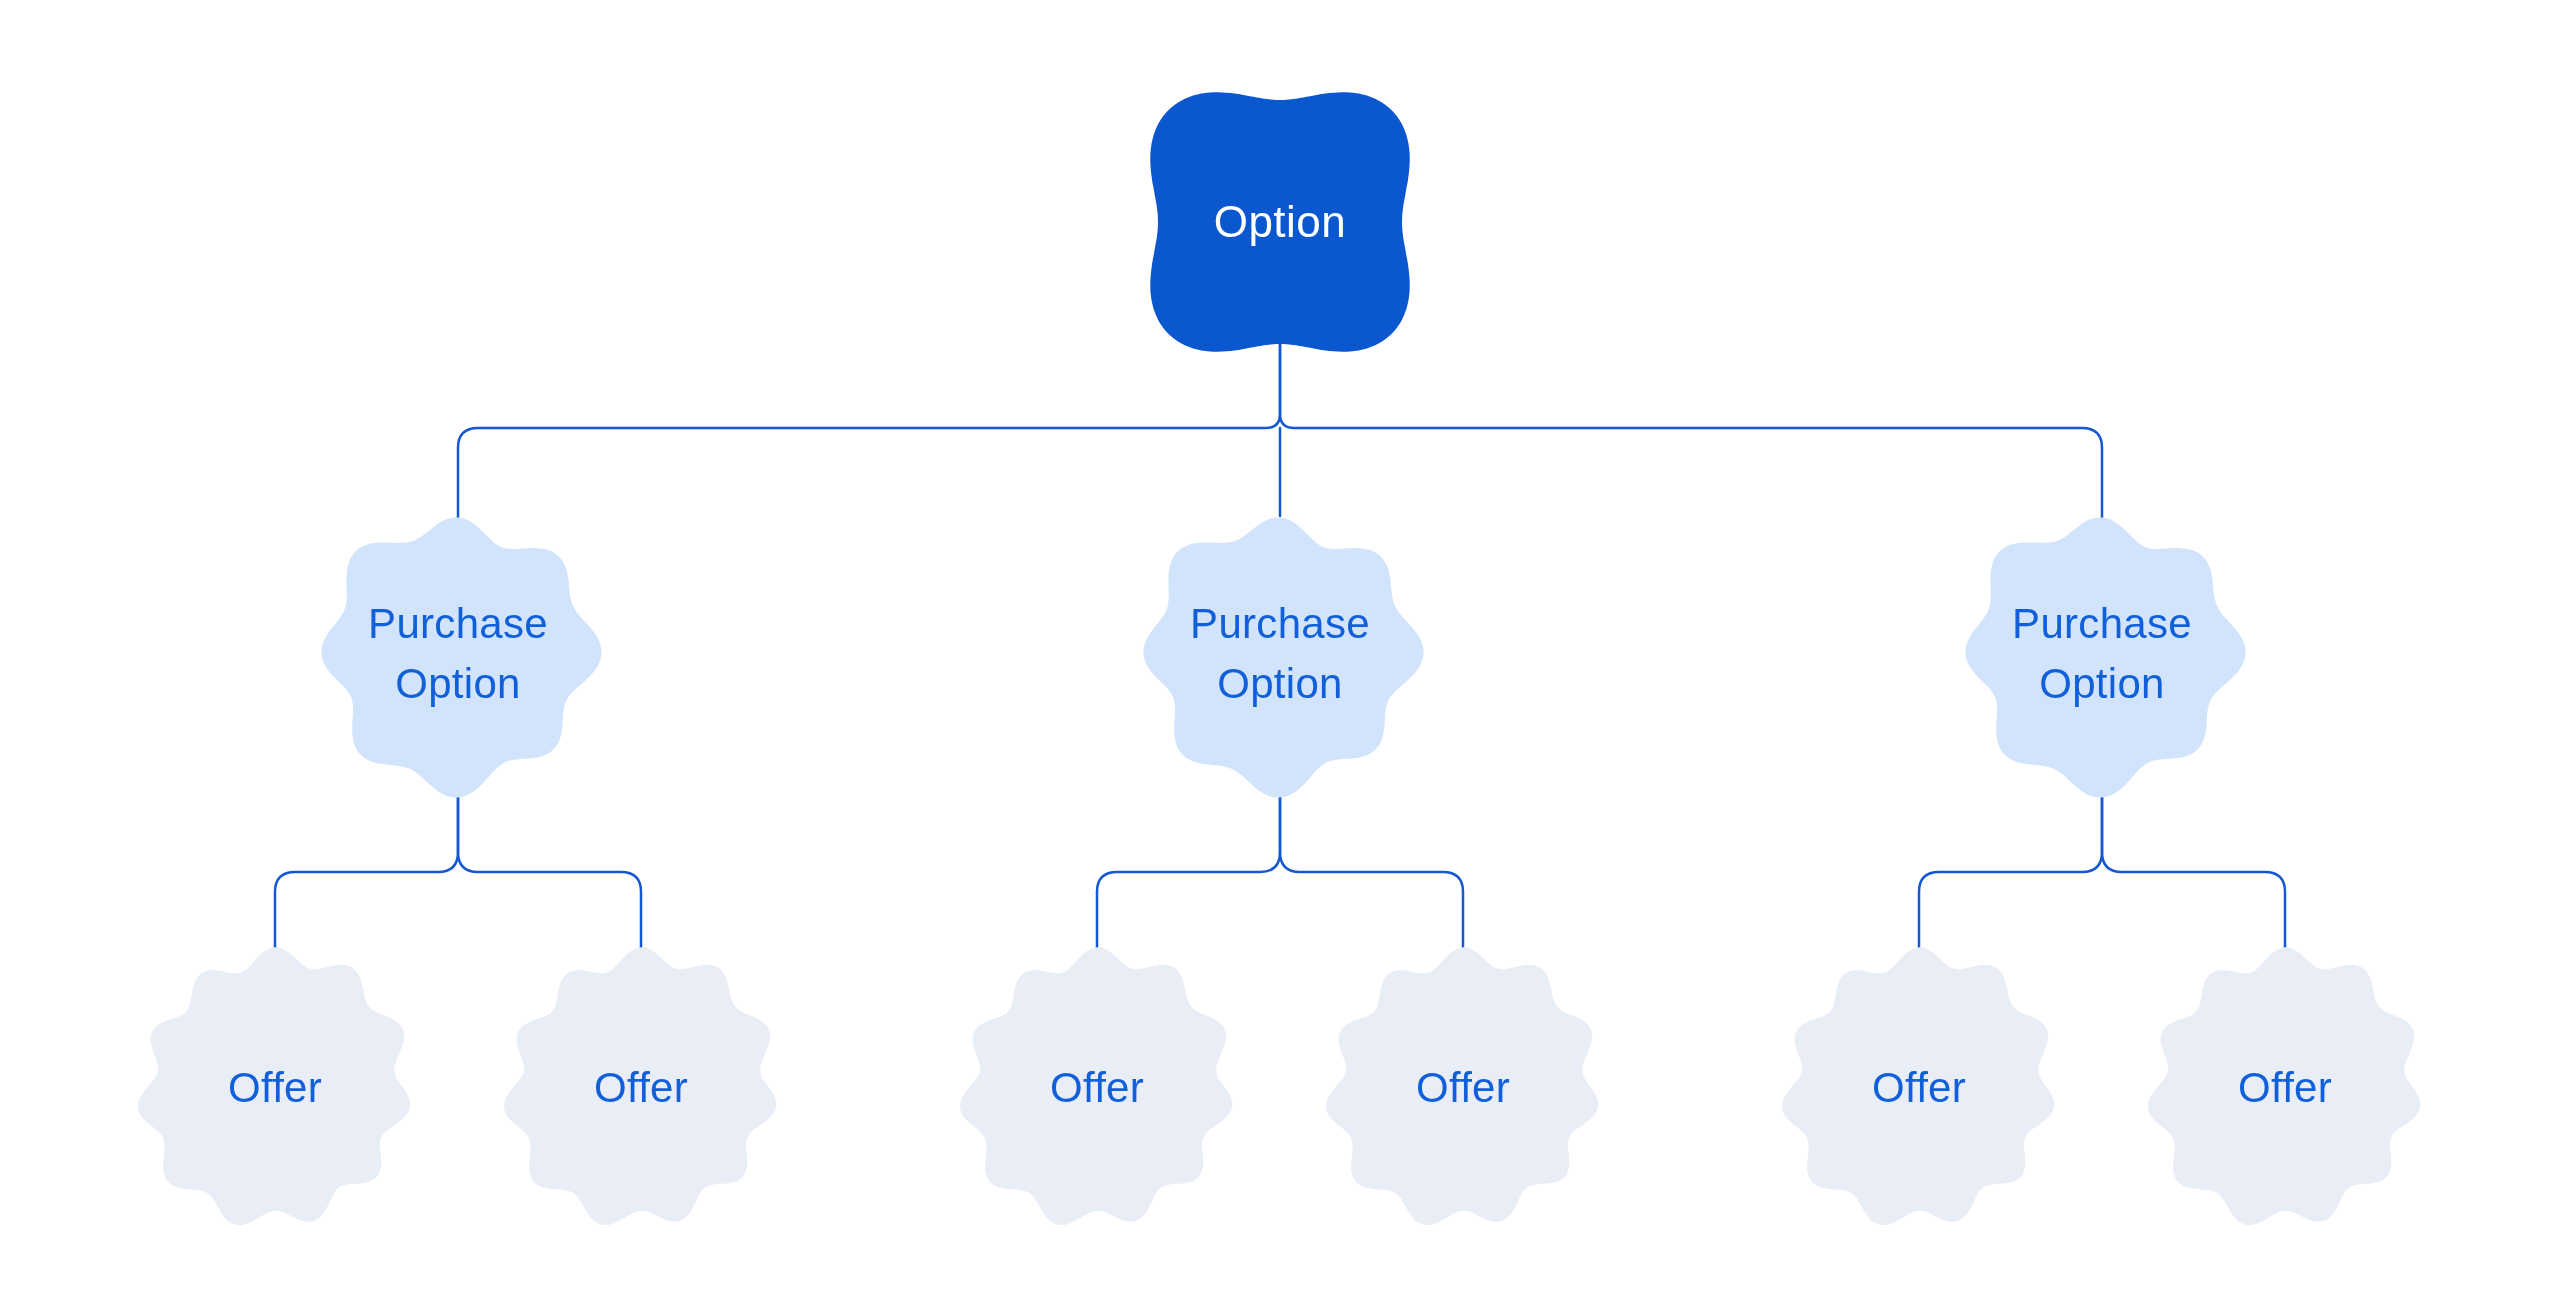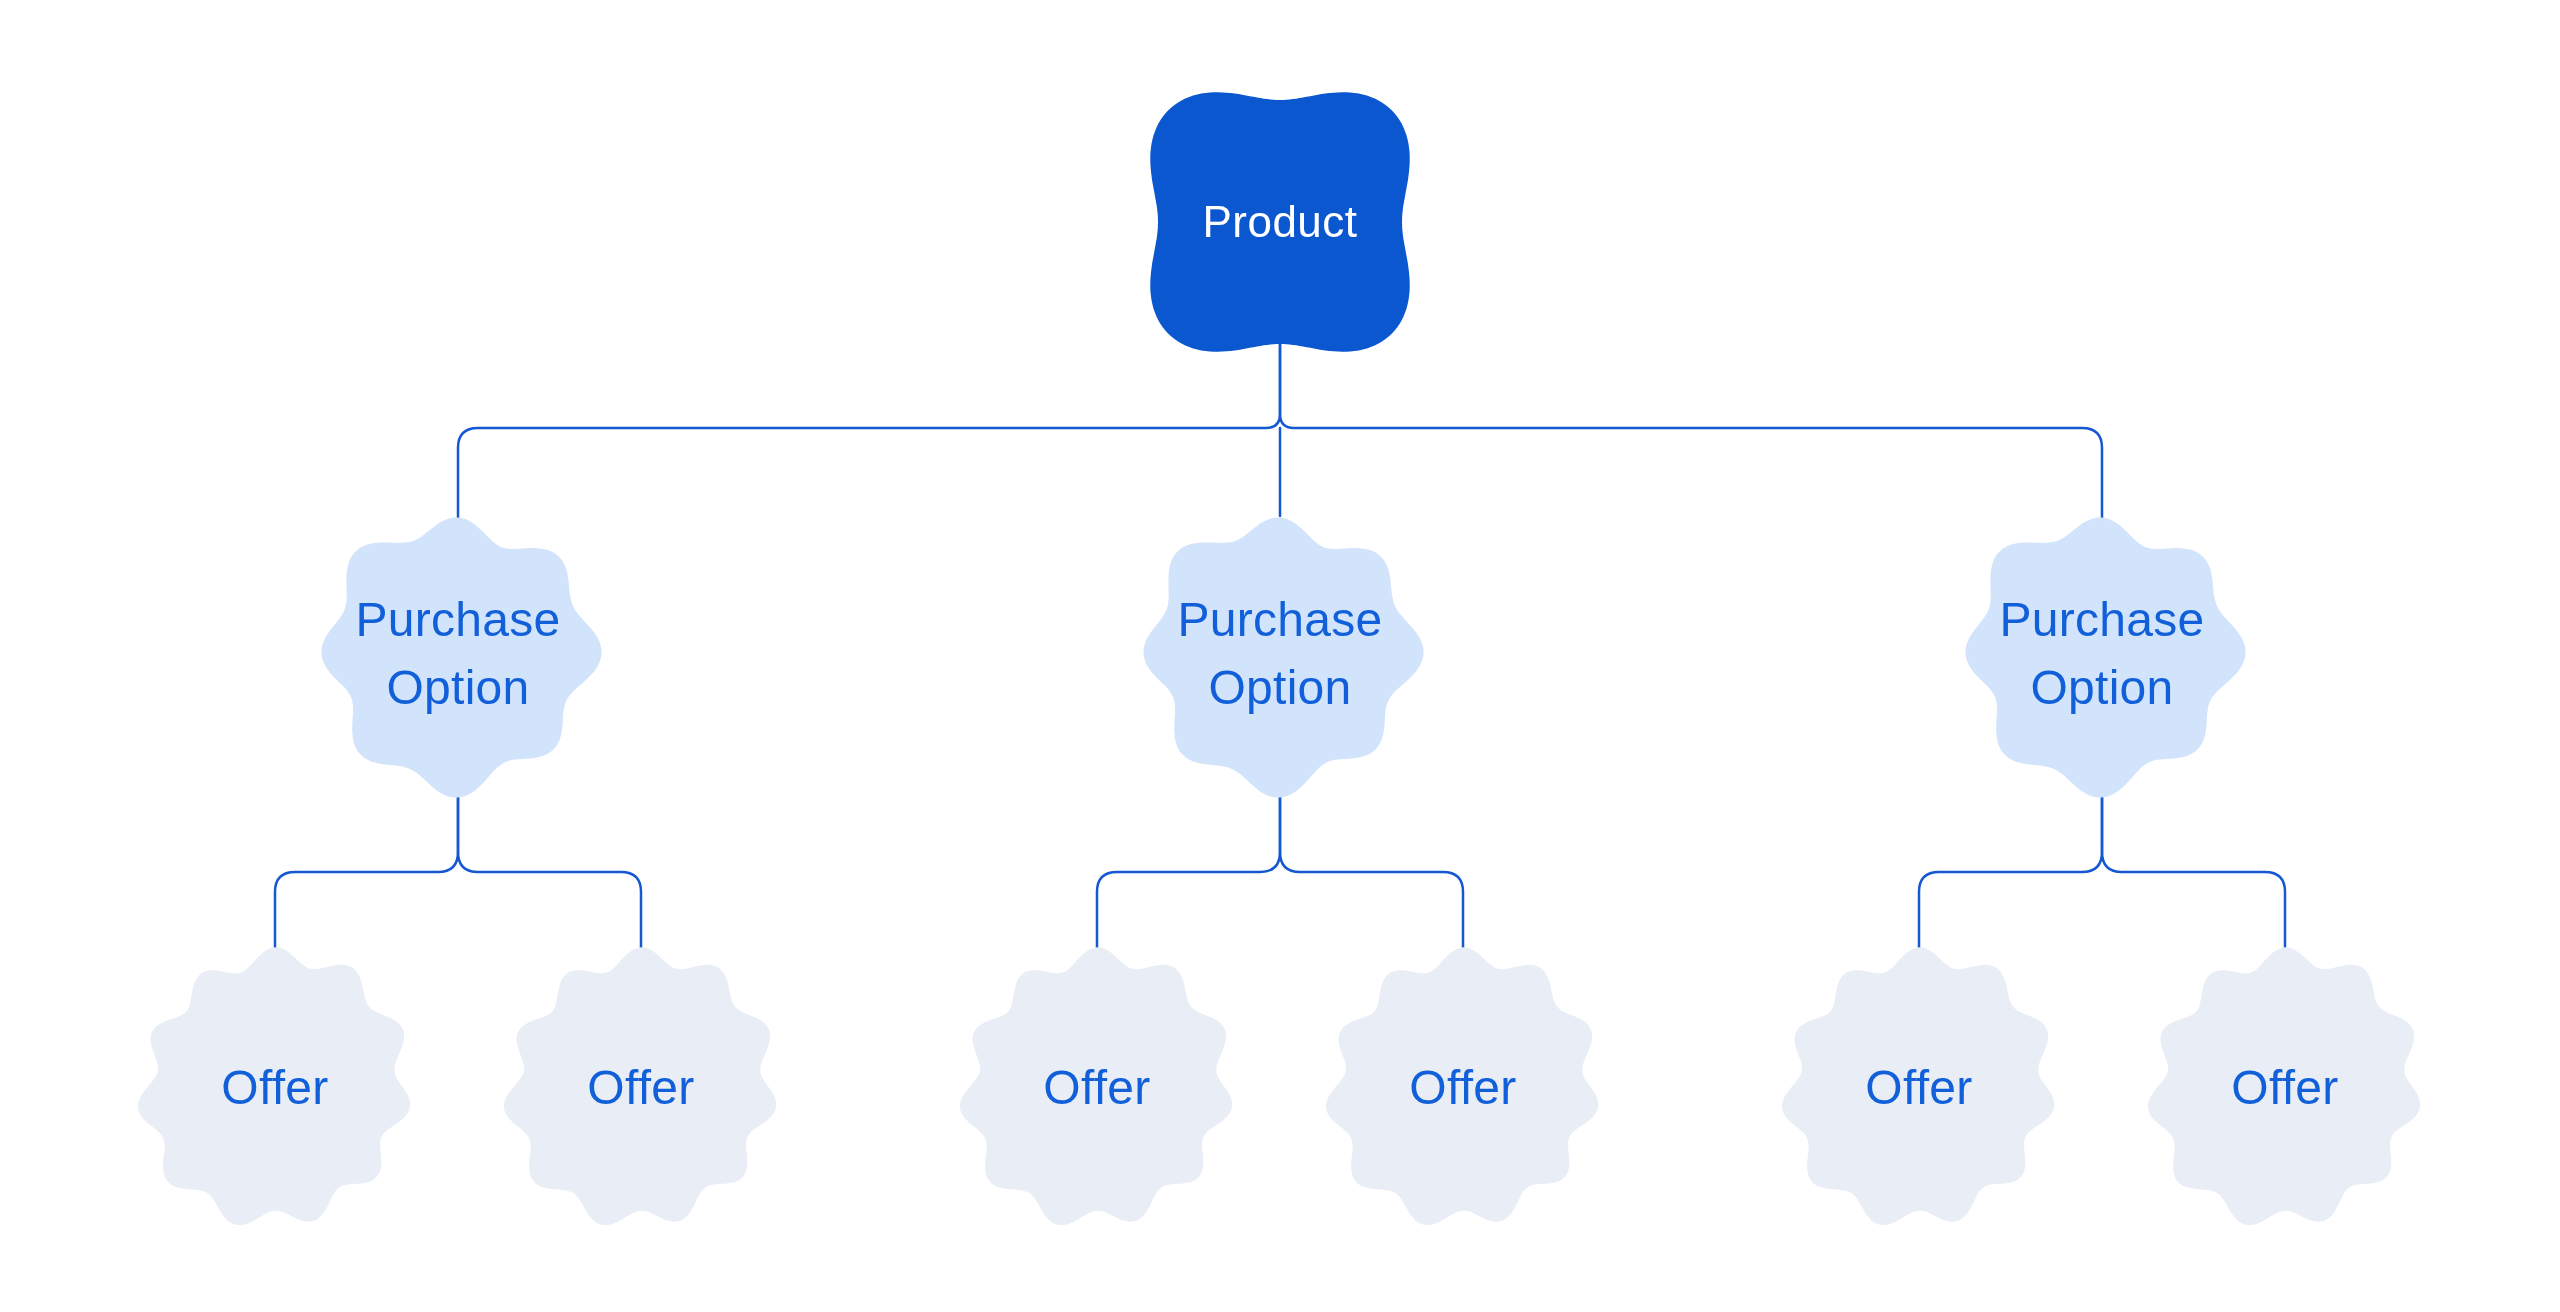--- a/index.html
+++ b/index.html
@@ -26,21 +26,21 @@
   .node svg.blob {
     position: absolute;
     left: 0; top: 0;
     overflow: visible;
   }
   .label {
     position: relative;
     z-index: 1;
     width: 232px;
     text-align: center;
-    font-size: 48px;
+    font-size: 42px;
     font-weight: 500;
     line-height: 1.42;
     letter-spacing: 0.3px;
   }
   .node.product .label {
     font-size: 44px;
     letter-spacing: 0.5px;
   }
 </style>
 </head>
@@ -57,21 +57,21 @@
       <path d="M1097 950 L1097 892 Q1097 872 1117 872 L1260 872 Q1280 872 1280 852 L1280 791" fill="none" stroke="#1558d1" stroke-width="2.5" stroke-linecap="round"></path>
       <path d="M1463 950 L1463 892 Q1463 872 1443 872 L1300 872 Q1280 872 1280 852 L1280 791" fill="none" stroke="#1558d1" stroke-width="2.5" stroke-linecap="round"></path>
       <path d="M1919 950 L1919 892 Q1919 872 1939 872 L2082 872 Q2102 872 2102 852 L2102 791" fill="none" stroke="#1558d1" stroke-width="2.5" stroke-linecap="round"></path>
       <path d="M2285 950 L2285 892 Q2285 872 2265 872 L2122 872 Q2102 872 2102 852 L2102 791" fill="none" stroke="#1558d1" stroke-width="2.5" stroke-linecap="round"></path>
     </svg>
 
   <div class="node product" style="left: 1130px; top: 72px;">
     <svg class="blob" width="300" height="300" viewBox="-150 -150 300 300">
         <path d="M122.0,0.0L122.1,3.2L122.2,6.4L122.5,9.6L122.9,12.9L123.3,16.2L123.9,19.6L124.5,23.1L125.2,26.6L125.8,30.2L126.5,33.9L127.2,37.7L127.9,41.5L128.4,45.5L128.9,49.5L129.3,53.6L129.6,57.7L129.7,61.9L129.7,66.1L129.5,70.3L129.0,74.5L128.4,78.7L127.5,82.8L126.4,86.9L125.0,90.8L123.4,94.7L121.6,98.5L119.5,102.0L117.1,105.5L114.5,108.7L111.7,111.7L108.7,114.5L105.5,117.1L102.0,119.5L98.5,121.6L94.7,123.4L90.8,125.0L86.9,126.4L82.8,127.5L78.7,128.4L74.5,129.0L70.3,129.5L66.1,129.7L61.9,129.7L57.7,129.6L53.6,129.3L49.5,128.9L45.5,128.4L41.5,127.9L37.7,127.2L33.9,126.5L30.2,125.8L26.6,125.2L23.1,124.5L19.6,123.9L16.2,123.3L12.9,122.9L9.6,122.5L6.4,122.2L3.2,122.1L0.0,122.0L-3.2,122.1L-6.4,122.2L-9.6,122.5L-12.9,122.9L-16.2,123.3L-19.6,123.9L-23.1,124.5L-26.6,125.2L-30.2,125.8L-33.9,126.5L-37.7,127.2L-41.5,127.9L-45.5,128.4L-49.5,128.9L-53.6,129.3L-57.7,129.6L-61.9,129.7L-66.1,129.7L-70.3,129.5L-74.5,129.0L-78.7,128.4L-82.8,127.5L-86.9,126.4L-90.8,125.0L-94.7,123.4L-98.5,121.6L-102.0,119.5L-105.5,117.1L-108.7,114.5L-111.7,111.7L-114.5,108.7L-117.1,105.5L-119.5,102.0L-121.6,98.5L-123.4,94.7L-125.0,90.8L-126.4,86.9L-127.5,82.8L-128.4,78.7L-129.0,74.5L-129.5,70.3L-129.7,66.1L-129.7,61.9L-129.6,57.7L-129.3,53.6L-128.9,49.5L-128.4,45.5L-127.9,41.5L-127.2,37.7L-126.5,33.9L-125.8,30.2L-125.2,26.6L-124.5,23.1L-123.9,19.6L-123.3,16.2L-122.9,12.9L-122.5,9.6L-122.2,6.4L-122.1,3.2L-122.0,0.0L-122.1,-3.2L-122.2,-6.4L-122.5,-9.6L-122.9,-12.9L-123.3,-16.2L-123.9,-19.6L-124.5,-23.1L-125.2,-26.6L-125.8,-30.2L-126.5,-33.9L-127.2,-37.7L-127.9,-41.5L-128.4,-45.5L-128.9,-49.5L-129.3,-53.6L-129.6,-57.7L-129.7,-61.9L-129.7,-66.1L-129.5,-70.3L-129.0,-74.5L-128.4,-78.7L-127.5,-82.8L-126.4,-86.9L-125.0,-90.8L-123.4,-94.7L-121.6,-98.5L-119.5,-102.0L-117.1,-105.5L-114.5,-108.7L-111.7,-111.7L-108.7,-114.5L-105.5,-117.1L-102.0,-119.5L-98.5,-121.6L-94.7,-123.4L-90.8,-125.0L-86.9,-126.4L-82.8,-127.5L-78.7,-128.4L-74.5,-129.0L-70.3,-129.5L-66.1,-129.7L-61.9,-129.7L-57.7,-129.6L-53.6,-129.3L-49.5,-128.9L-45.5,-128.4L-41.5,-127.9L-37.7,-127.2L-33.9,-126.5L-30.2,-125.8L-26.6,-125.2L-23.1,-124.5L-19.6,-123.9L-16.2,-123.3L-12.9,-122.9L-9.6,-122.5L-6.4,-122.2L-3.2,-122.1L-0.0,-122.0L3.2,-122.1L6.4,-122.2L9.6,-122.5L12.9,-122.9L16.2,-123.3L19.6,-123.9L23.1,-124.5L26.6,-125.2L30.2,-125.8L33.9,-126.5L37.7,-127.2L41.5,-127.9L45.5,-128.4L49.5,-128.9L53.6,-129.3L57.7,-129.6L61.9,-129.7L66.1,-129.7L70.3,-129.5L74.5,-129.0L78.7,-128.4L82.8,-127.5L86.9,-126.4L90.8,-125.0L94.7,-123.4L98.5,-121.6L102.0,-119.5L105.5,-117.1L108.7,-114.5L111.7,-111.7L114.5,-108.7L117.1,-105.5L119.5,-102.0L121.6,-98.5L123.4,-94.7L125.0,-90.8L126.4,-86.9L127.5,-82.8L128.4,-78.7L129.0,-74.5L129.5,-70.3L129.7,-66.1L129.7,-61.9L129.6,-57.7L129.3,-53.6L128.9,-49.5L128.4,-45.5L127.9,-41.5L127.2,-37.7L126.5,-33.9L125.8,-30.2L125.2,-26.6L124.5,-23.1L123.9,-19.6L123.3,-16.2L122.9,-12.9L122.5,-9.6L122.2,-6.4L122.1,-3.2L122.0,-0.0Z" fill="#0b57d0"></path>
       </svg>
-    <div class="label" style="color: rgb(255, 255, 255);">Product</div>
+    <div class="label" style="color: rgb(255, 255, 255);">Option</div>
   </div>
 
   <div class="node option" style="left: 308px; top: 504px;">
     <svg class="blob" width="300" height="300" viewBox="-150 -150 300 300">
         <path d="M143.5,0.0L142.9,3.7L141.8,7.4L140.2,11.0L138.1,14.5L135.7,17.9L132.9,21.1L129.9,24.1L126.8,27.0L123.7,29.7L120.7,32.3L117.8,34.9L115.1,37.4L112.8,39.9L110.7,42.5L109.0,45.2L107.7,47.9L106.7,50.9L106.0,54.0L105.5,57.3L105.1,60.7L104.9,64.3L104.7,68.0L104.5,71.8L104.0,75.6L103.4,79.4L102.5,83.0L101.3,86.5L99.7,89.8L97.8,92.8L95.5,95.5L92.8,97.8L89.8,99.7L86.5,101.3L83.0,102.6L79.4,103.5L75.6,104.1L71.8,104.5L68.1,104.8L64.3,105.0L60.8,105.2L57.3,105.6L54.0,106.1L50.9,106.8L48.0,107.8L45.2,109.2L42.6,110.9L40.0,112.9L37.5,115.3L34.9,117.9L32.4,120.8L29.7,123.9L27.0,127.0L24.1,130.1L21.1,133.0L17.9,135.8L14.5,138.3L11.0,140.3L7.4,141.9L3.7,143.0L0.0,143.6L-3.8,143.6L-7.5,143.0L-11.2,142.0L-14.8,140.4L-18.2,138.5L-21.6,136.2L-24.8,133.6L-27.8,131.0L-30.8,128.3L-33.6,125.6L-36.4,123.0L-39.2,120.6L-42.0,118.5L-44.8,116.7L-47.7,115.1L-50.7,113.9L-53.9,112.9L-57.2,112.2L-60.6,111.7L-64.2,111.3L-68.0,110.9L-71.8,110.6L-75.7,110.1L-79.5,109.5L-83.3,108.6L-87.0,107.4L-90.4,105.8L-93.6,103.9L-96.4,101.6L-98.9,98.9L-101.1,95.9L-102.8,92.5L-104.1,88.9L-105.0,85.0L-105.5,81.0L-105.8,76.9L-105.8,72.7L-105.6,68.6L-105.4,64.6L-105.1,60.7L-105.0,57.0L-105.0,53.5L-105.2,50.2L-105.7,47.1L-106.6,44.1L-107.8,41.4L-109.3,38.7L-111.2,36.1L-113.4,33.6L-115.9,31.1L-118.6,28.5L-121.3,25.8L-124.1,23.0L-126.8,20.1L-129.3,17.0L-131.5,13.8L-133.5,10.5L-134.9,7.1L-136.0,3.6L-136.5,0.0L-136.5,-3.6L-136.1,-7.1L-135.1,-10.6L-133.7,-14.1L-132.0,-17.4L-130.0,-20.6L-127.8,-23.7L-125.4,-26.7L-123.1,-29.6L-120.8,-32.4L-118.7,-35.2L-116.8,-37.9L-115.1,-40.8L-113.7,-43.7L-112.7,-46.7L-112.0,-49.8L-111.5,-53.2L-111.3,-56.7L-111.3,-60.4L-111.4,-64.3L-111.5,-68.3L-111.6,-72.5L-111.5,-76.7L-111.3,-80.9L-110.8,-85.0L-109.9,-89.0L-108.7,-92.9L-107.1,-96.4L-105.0,-99.7L-102.5,-102.5L-99.6,-105.0L-96.4,-107.1L-92.8,-108.7L-89.0,-109.9L-85.0,-110.7L-80.8,-111.2L-76.6,-111.5L-72.4,-111.5L-68.3,-111.4L-64.2,-111.3L-60.4,-111.2L-56.7,-111.2L-53.1,-111.4L-49.8,-111.8L-46.6,-112.6L-43.6,-113.6L-40.7,-115.0L-37.9,-116.6L-35.1,-118.5L-32.3,-120.7L-29.5,-123.0L-26.6,-125.3L-23.7,-127.6L-20.6,-129.9L-17.4,-131.9L-14.0,-133.6L-10.6,-135.0L-7.1,-136.0L-3.6,-136.4L-0.0,-136.4L3.6,-135.9L7.1,-134.9L10.5,-133.4L13.8,-131.5L17.0,-129.2L20.1,-126.7L23.0,-124.1L25.8,-121.3L28.5,-118.6L31.1,-115.9L33.6,-113.5L36.1,-111.3L38.7,-109.4L41.4,-107.8L44.2,-106.6L47.1,-105.8L50.2,-105.3L53.5,-105.1L57.0,-105.1L60.8,-105.2L64.6,-105.5L68.7,-105.7L72.8,-105.9L76.9,-105.9L81.1,-105.6L85.1,-105.1L89.0,-104.2L92.6,-102.9L96.0,-101.2L99.0,-99.0L101.7,-96.5L104.0,-93.7L105.9,-90.5L107.5,-87.0L108.7,-83.4L109.6,-79.6L110.2,-75.7L110.7,-71.9L111.0,-68.0L111.4,-64.3L111.7,-60.7L112.3,-57.2L113.0,-53.9L113.9,-50.7L115.2,-47.7L116.7,-44.8L118.5,-42.0L120.7,-39.2L123.0,-36.4L125.6,-33.6L128.2,-30.8L131.0,-27.8L133.6,-24.8L136.1,-21.6L138.4,-18.2L140.3,-14.8L141.9,-11.2L142.9,-7.5L143.5,-3.8L143.5,-0.0Z" fill="#d2e3fc"></path>
       </svg>
     <div class="label" style="color: rgb(17, 96, 218);">Purchase Option</div>
   </div>
 
   <div class="node option" style="left: 1130px; top: 504px;">

